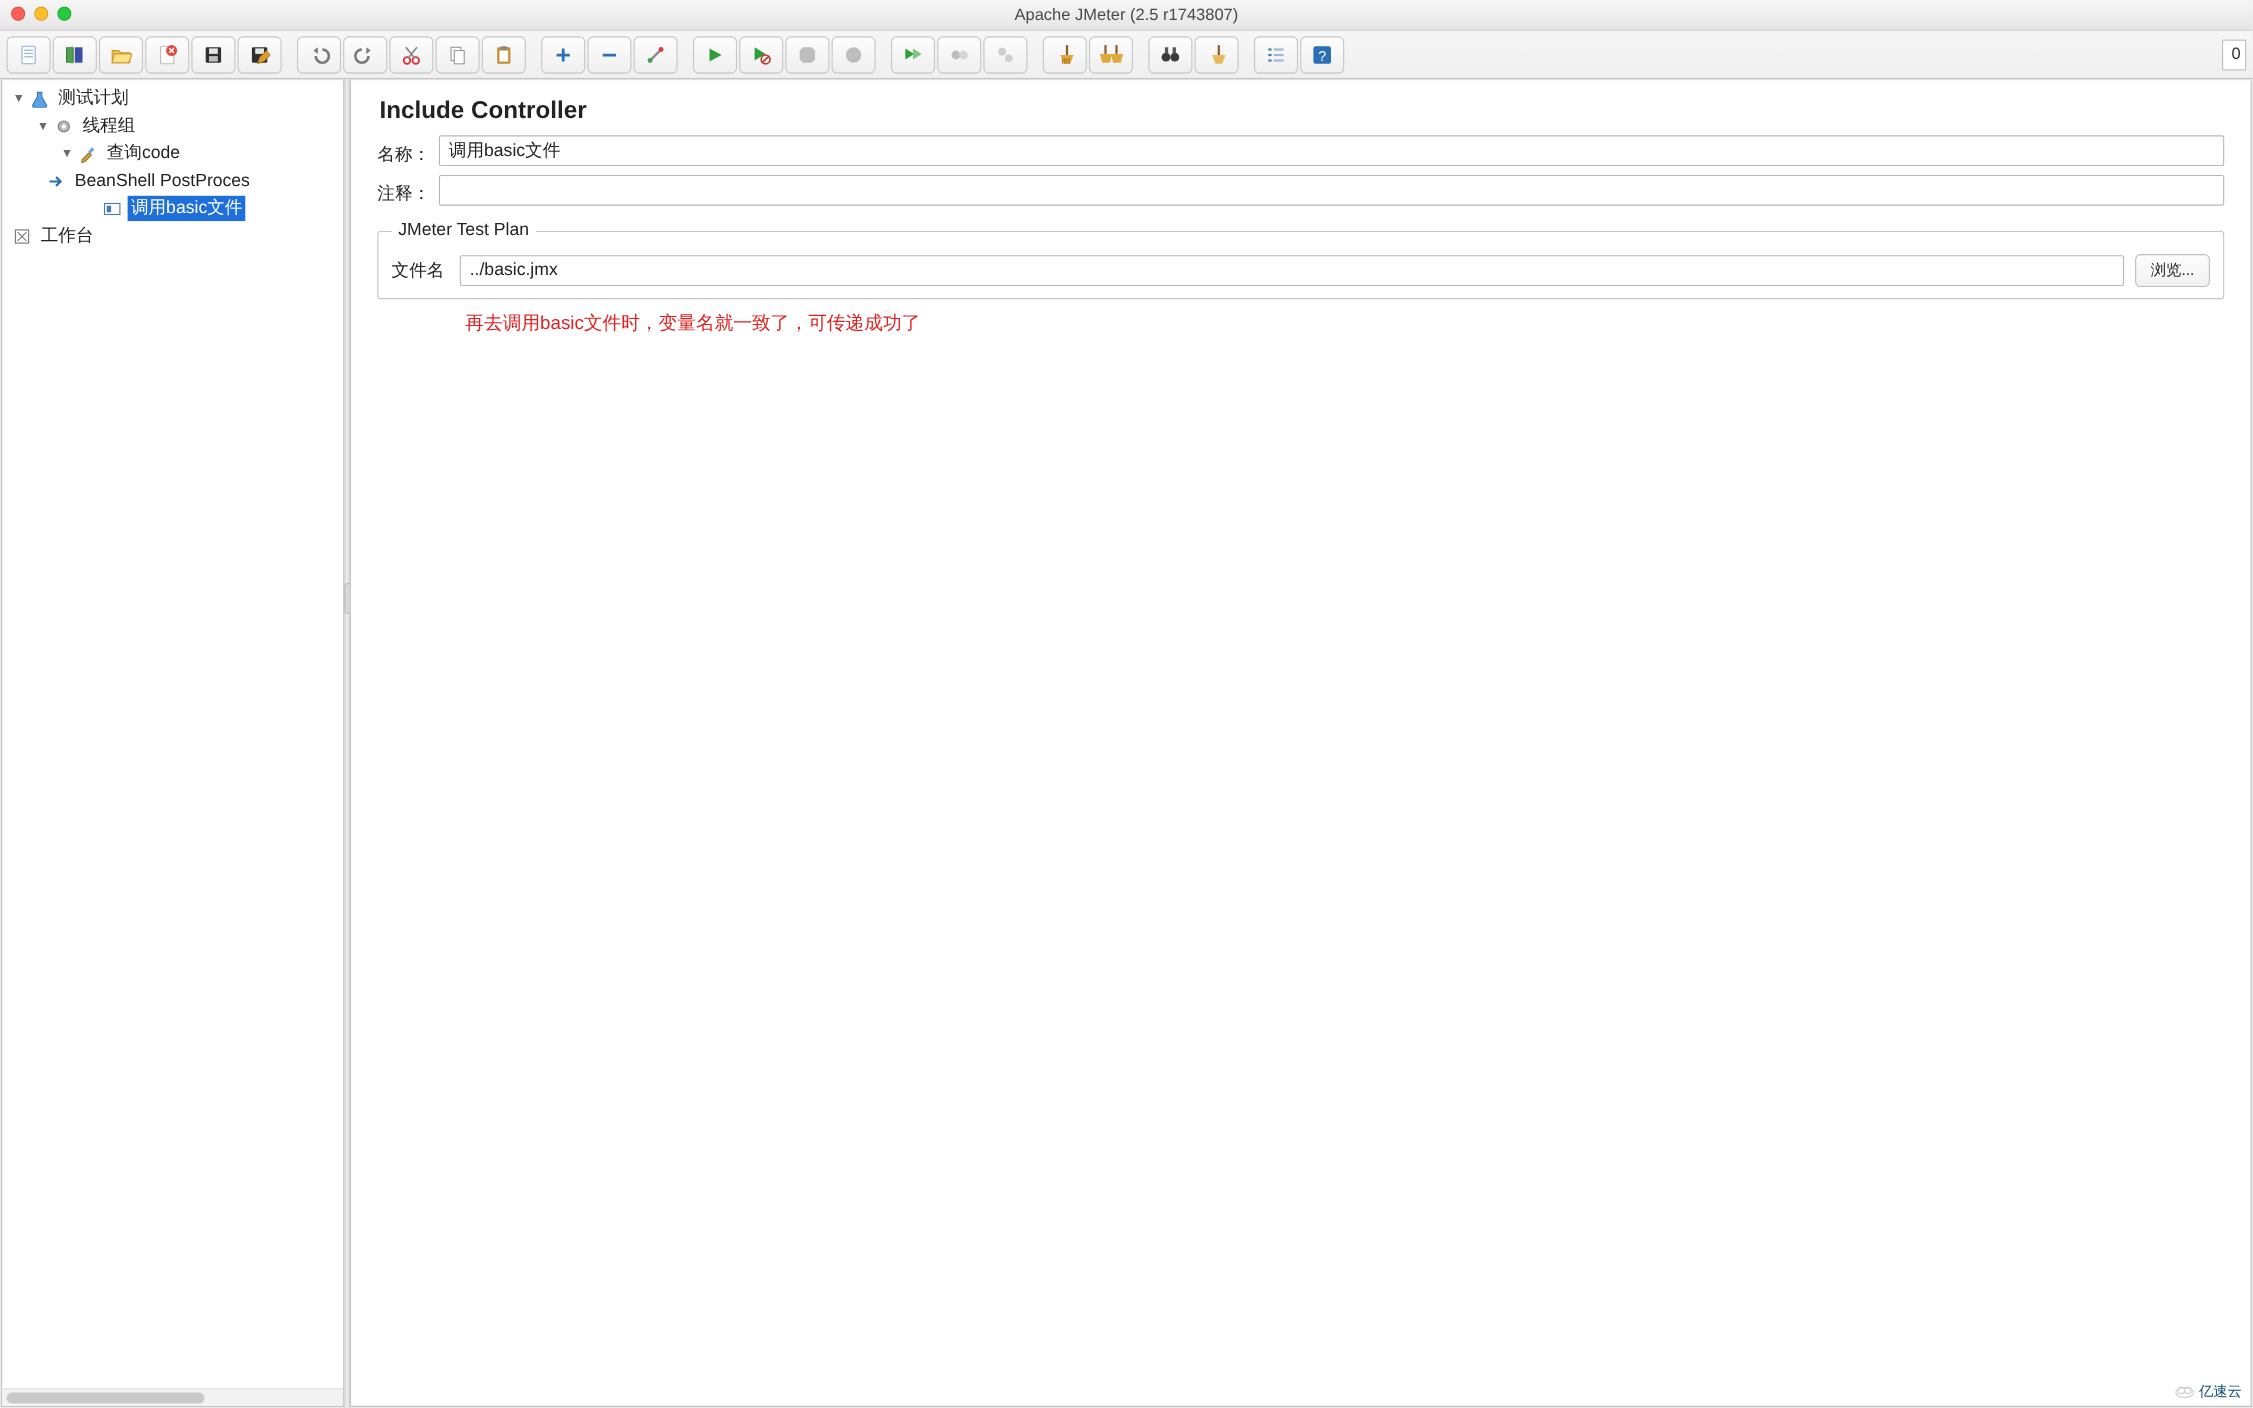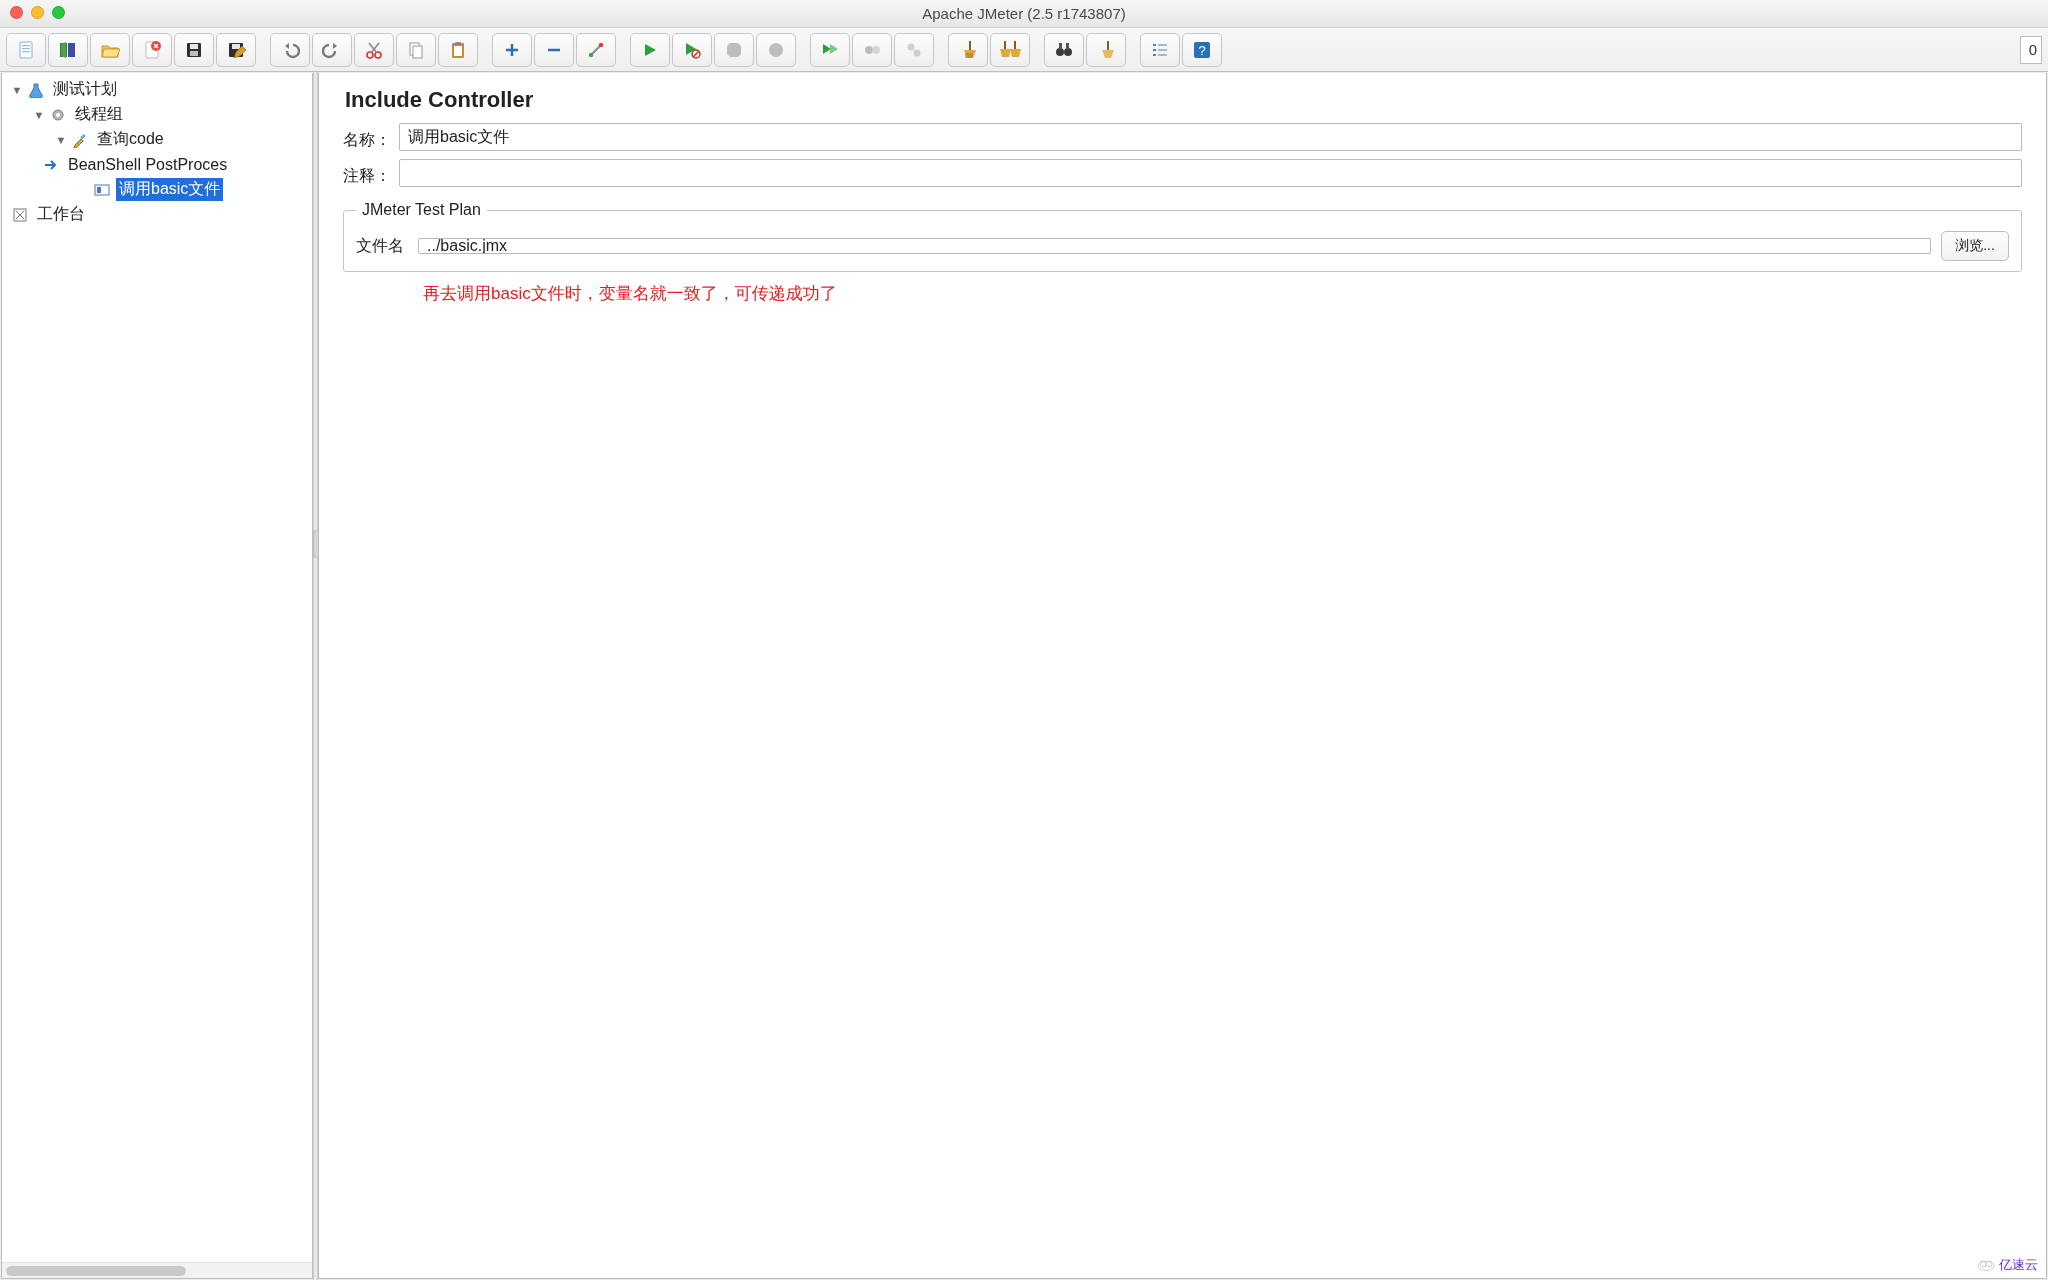--- a/index.html
+++ b/index.html
@@ -37,24 +37,24 @@
 
 .editor { flex: 1; background: #fff; border: 1px solid #bdbdbd; border-top: none; margin: 1px 1px 1px 0; padding: 10px 24px; display: flex; flex-direction: column; position: relative; overflow: hidden; }
 .editor h1 { font-size: 22px; font-weight: 600; color: #222; margin: 4px 0 10px 2px; }
 .form-row { display: flex; align-items: flex-end; margin-bottom: 8px; }
 .form-row label { width: 56px; font-size: 16px; color: #222; }
 .form-row input[type=text] { flex: 1; height: 28px; border: 1px solid #b8b8b8; background: #fff; padding: 0 8px; font-size: 16px; color: #222; border-radius: 2px; }
 fieldset.include { border: 1px solid #c5c5c5; border-radius: 3px; padding: 12px 12px 10px 12px; margin-top: 6px; }
 fieldset.include legend { padding: 0 6px; font-size: 16px; color: #222; }
 .file-row { display: flex; align-items: center; gap: 10px; }
 .file-row span.lbl { font-size: 16px; color: #222; width: 52px; }
-.file-row input { flex: 1; height: 16px; border: 1px solid #b8b8b8; padding: 0 8px; font-size: 16px; color: #222; border-radius: 2px; }
+.file-row input { flex: 1; height: 28px; border: 1px solid #b8b8b8; padding: 0 8px; font-size: 16px; color: #222; border-radius: 2px; }
 .file-row button { width: 68px; height: 30px; background: linear-gradient(#fdfdfd,#f1f1f1); border: 1px solid #bdbdbd; border-radius: 5px; font-size: 14px; color: #222; cursor: pointer; }
 .annotation { color: #e02020; font-size: 17px; margin: 10px 0 0 80px; }
-.watermark { position: absolute; right: 8px; bottom: 4px; font-size: 13px; color: #6d28d9; display: flex; align-items: center; gap: 4px; }
+.watermark { position: absolute; right: 8px; bottom: 4px; font-size: 13px; color: #0c4a6e; display: flex; align-items: center; gap: 4px; }
 
 
 svg { display: block; }
 </style>
 </head>
 <body>
 
 <div class="window" style="transform: scale(1);">
 
   <div class="titlebar">

